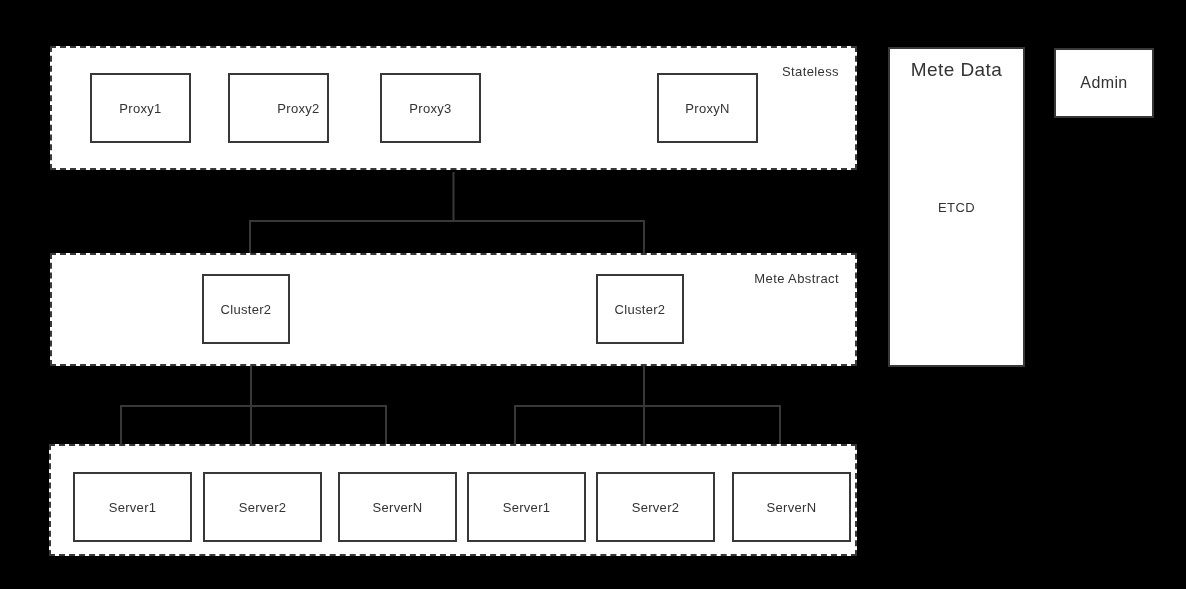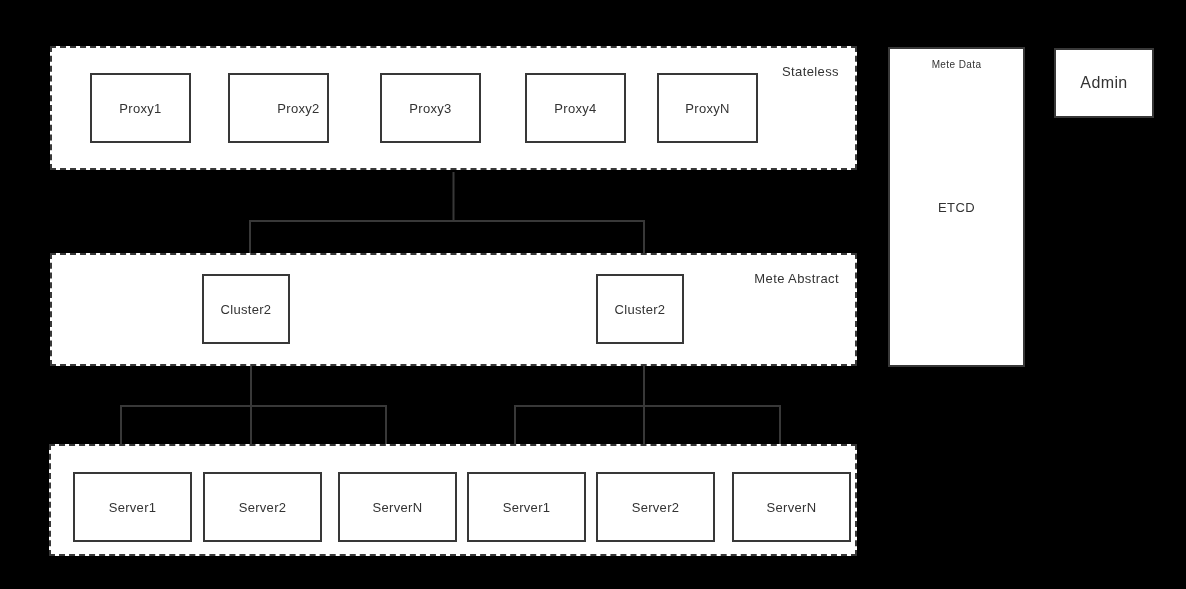--- a/index.html
+++ b/index.html
@@ -74,21 +74,21 @@
     position: absolute;
     left: 888px; top: 47px;
     width: 137px; height: 320px;
     background: var(--surface);
     border: 2px solid var(--line);
   }
   .meta-title {
     position: absolute;
     top: 10px; left: 0; right: 0;
     text-align: center;
-    font-size: 10px;
+    font-size: 19px;
     letter-spacing: 0.4px;
   }
   .meta-inner {
     position: absolute;
     top: 50%; left: 0; right: 0;
     transform: translateY(-50%);
     text-align: center;
     font-size: 13px;
     letter-spacing: 0.4px;
   }
@@ -142,23 +142,20 @@
     <span class="layer-label">Stateless</span>
     <div class="node proxy proxy-0">
       <span>Proxy1</span>
     </div>
     <div class="node proxy proxy-1">
       <span>Proxy2</span>
     </div>
     <div class="node proxy proxy-2">
       <span>Proxy3</span>
     </div>
-    <div class="node proxy proxy-3">
-      <span>Proxy4</span>
-    </div>
     <div class="node proxy proxy-4">
       <span>ProxyN</span>
     </div>
   </div>
 
   <div class="layer layer-logic">
     <span class="layer-label">Mete Abstract</span>
     <div class="node cluster cluster-0">
       <span>Cluster2</span>
     </div>

